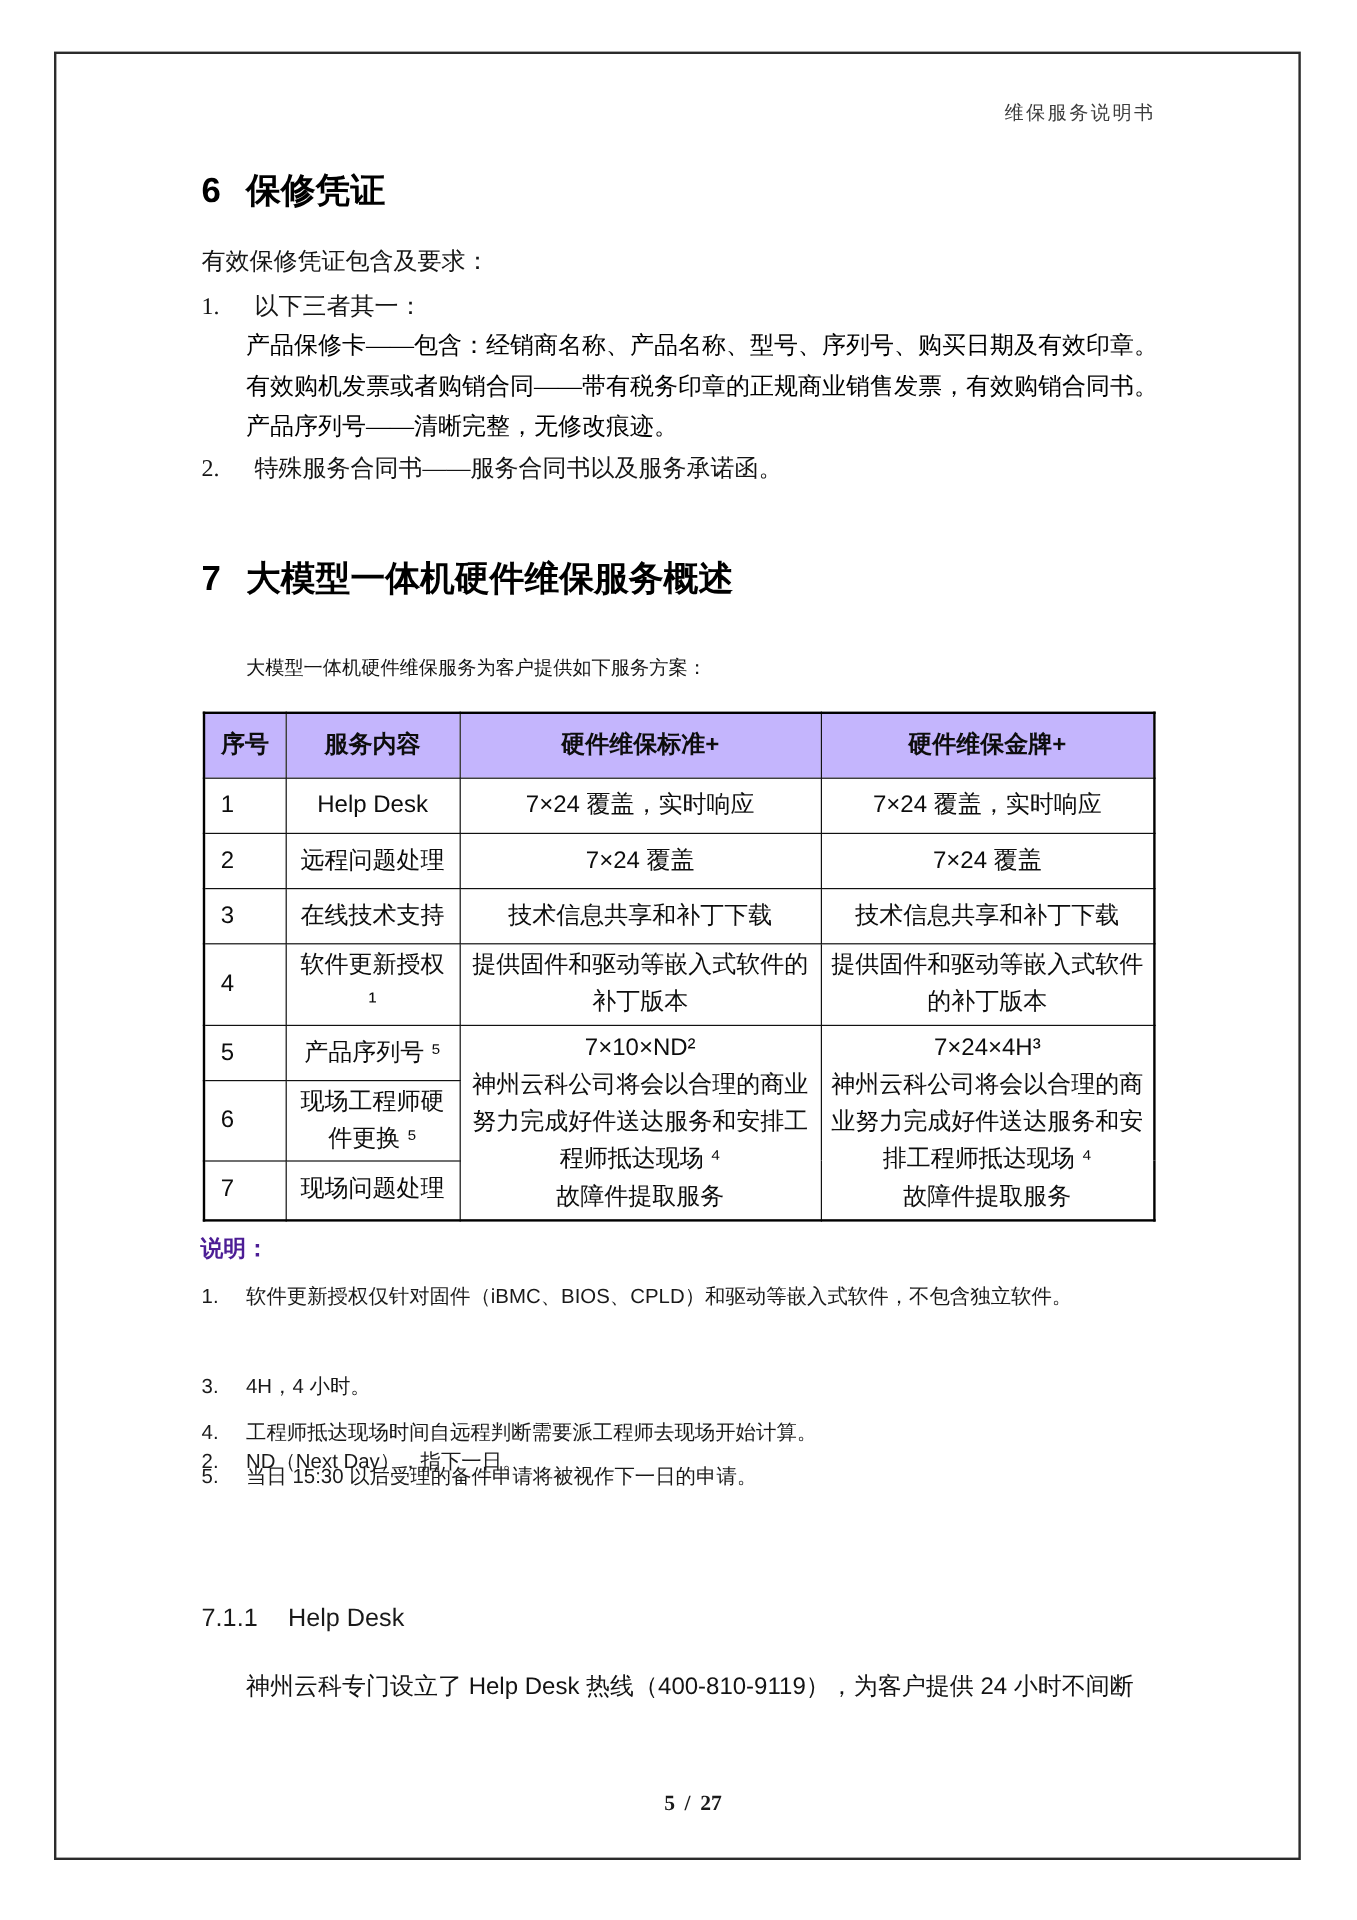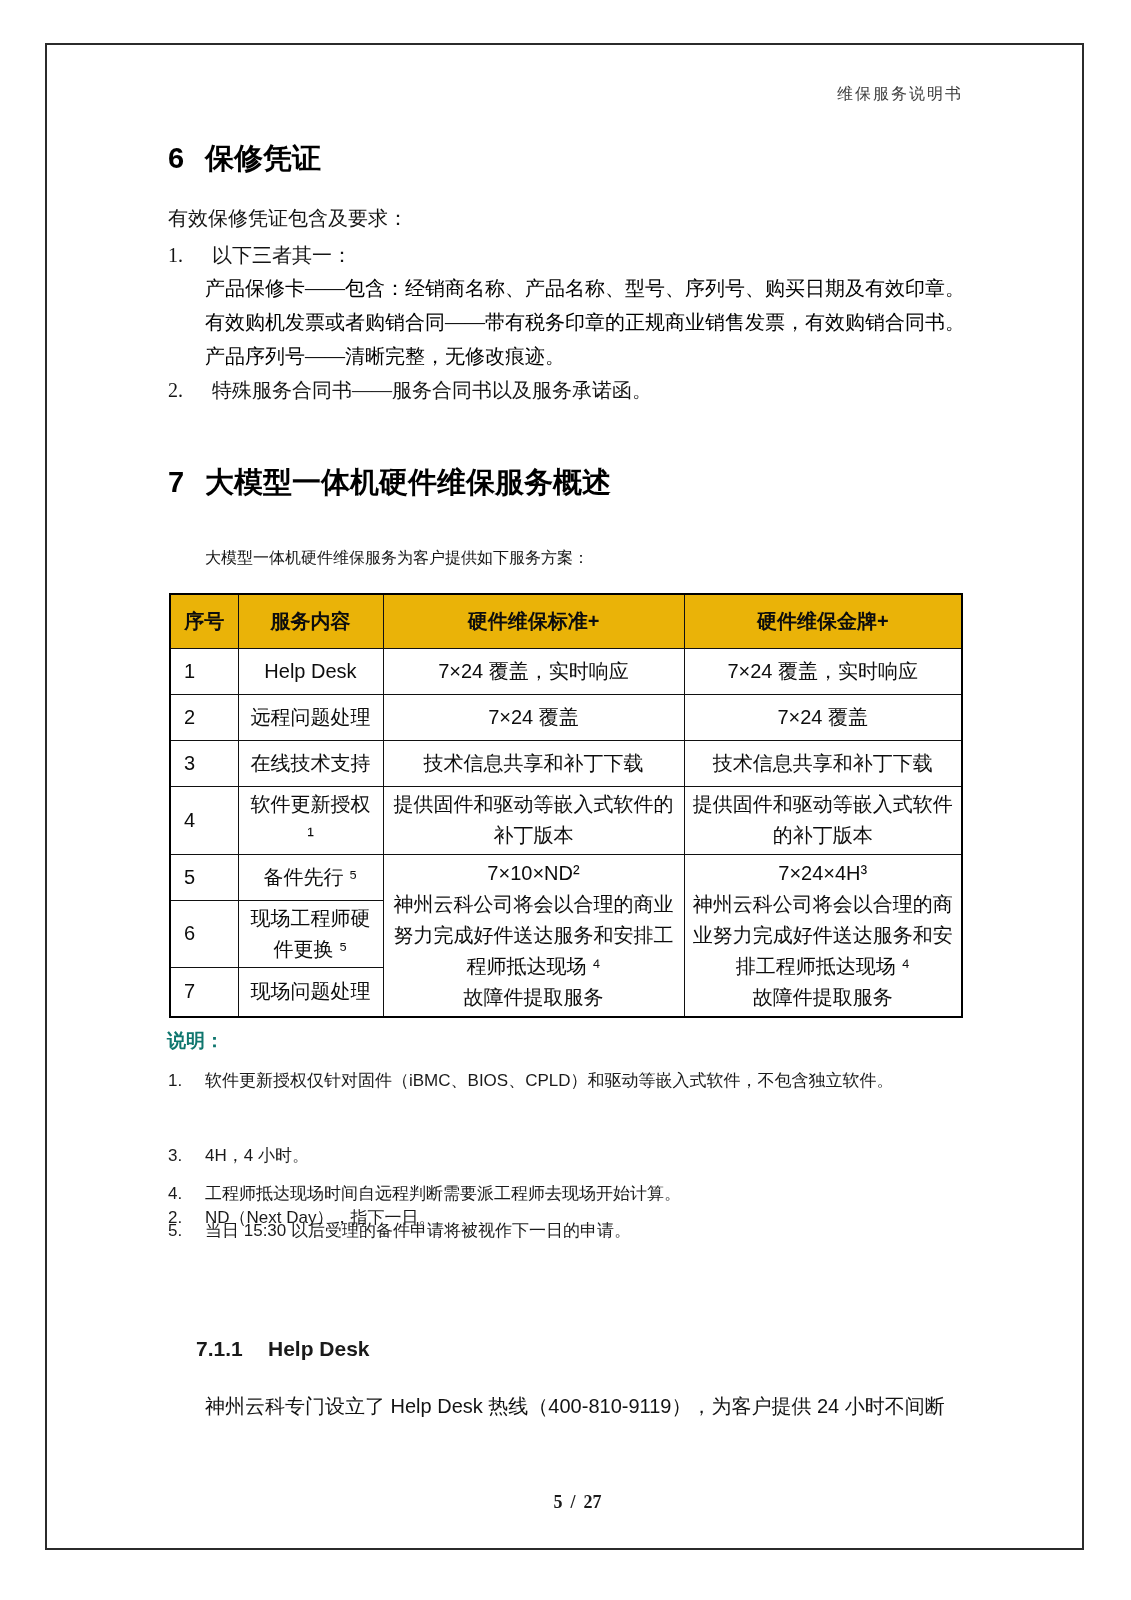--- a/index.html
+++ b/index.html
@@ -36,21 +36,21 @@
     font-weight:bold;font-size:29px;color:#000;
     white-space:nowrap;
   }
   .h-sec .num{display:inline-block;min-width:37px;font-weight:600;}
   .h6{top:139px;}
   .h7{top:463px;}
   .h71{top:1268px;font-size:27px;}
   .h71 .num{min-width:54px;}
   .h711{
     position:absolute;left:168px;top:1337px;
-    font-size:21px;font-weight:700;color:#1a1a1a;white-space:nowrap;margin-left:28px;
+    font-size:21px;font-weight:400;color:#1a1a1a;white-space:nowrap;
   }
   .h711 .num{display:inline-block;min-width:72px;}
   
   .body-serif{font-family:var(--serif);}
   .p{
     position:absolute;left:168px;
     font-size:20px;line-height:28px;color:#151515;
     white-space:nowrap;
   }
   .p-intro1{top:204px;}
@@ -77,41 +77,41 @@
   }
   .svc-table th,.svc-table td{
     border:1.5px solid #111;
     text-align:center;vertical-align:middle;
     padding:2px 8px;
     line-height:31px;
     box-sizing:border-box;
     overflow:hidden;
   }
   .svc-table th{
-    background:#eab308;
+    background:#c4b5fd;
     font-weight:bold;font-size:20px;
     height:54px;
     margin-top:12px;
   }
   .svc-table{border:2px solid #000;}
   .col-no{width:68px;}
   .col-svc{width:145px;}
   .col-std{width:301px;}
   .col-gold{width:278px;}
   .svc-table td.cell-no{text-align:left;padding-left:13px;}
   .svc-table td.cell-gold{padding:2px 6px;}
   .rh46 td{height:46px;}
   .rh68 td{height:68px;}
   .rh62 td{height:62px;}
   .rh50 td{height:50px;}
   .preline{white-space:pre-line;}
   
   .notes-label{
     position:absolute;left:167px;top:1028px;
-    font-size:19px;font-weight:bold;color:#0f766e;
+    font-size:19px;font-weight:bold;color:#4c1d95;
   }
   .note{
     position:absolute;left:168px;
     font-size:17px;line-height:23px;color:#1a1a1a;
     white-space:nowrap;
   }
   .note .note-num{display:inline-block;min-width:37px;}
   .note1{top:1069px;}
   .note2{top:1158px;margin-top:48px;}
   .note3{top:1144px;}
@@ -194,21 +194,21 @@
       </tr>
       <tr class="rh68">
         <td class="cell-no">4</td>
         <td class="preline">软件更新授权
 ¹</td>
         <td>提供固件和驱动等嵌入式软件的补丁版本</td>
         <td class="cell-gold">提供固件和驱动等嵌入式软件的补丁版本</td>
       </tr>
       <tr class="rh46">
         <td class="cell-no">5</td>
-        <td>备件先行 ⁵</td>
+        <td>产品序列号 ⁵</td>
         <td rowspan="3" class="preline">7×10×ND²
 神州云科公司将会以合理的商业努力完成好件送达服务和安排工程师抵达现场 ⁴
 故障件提取服务</td>
         <td rowspan="3" class="preline cell-gold">7×24×4H³
 神州云科公司将会以合理的商业努力完成好件送达服务和安排工程师抵达现场 ⁴
 故障件提取服务</td>
       </tr>
       <tr class="rh62">
         <td class="cell-no">6</td>
         <td>现场工程师硬件更换 ⁵</td>

